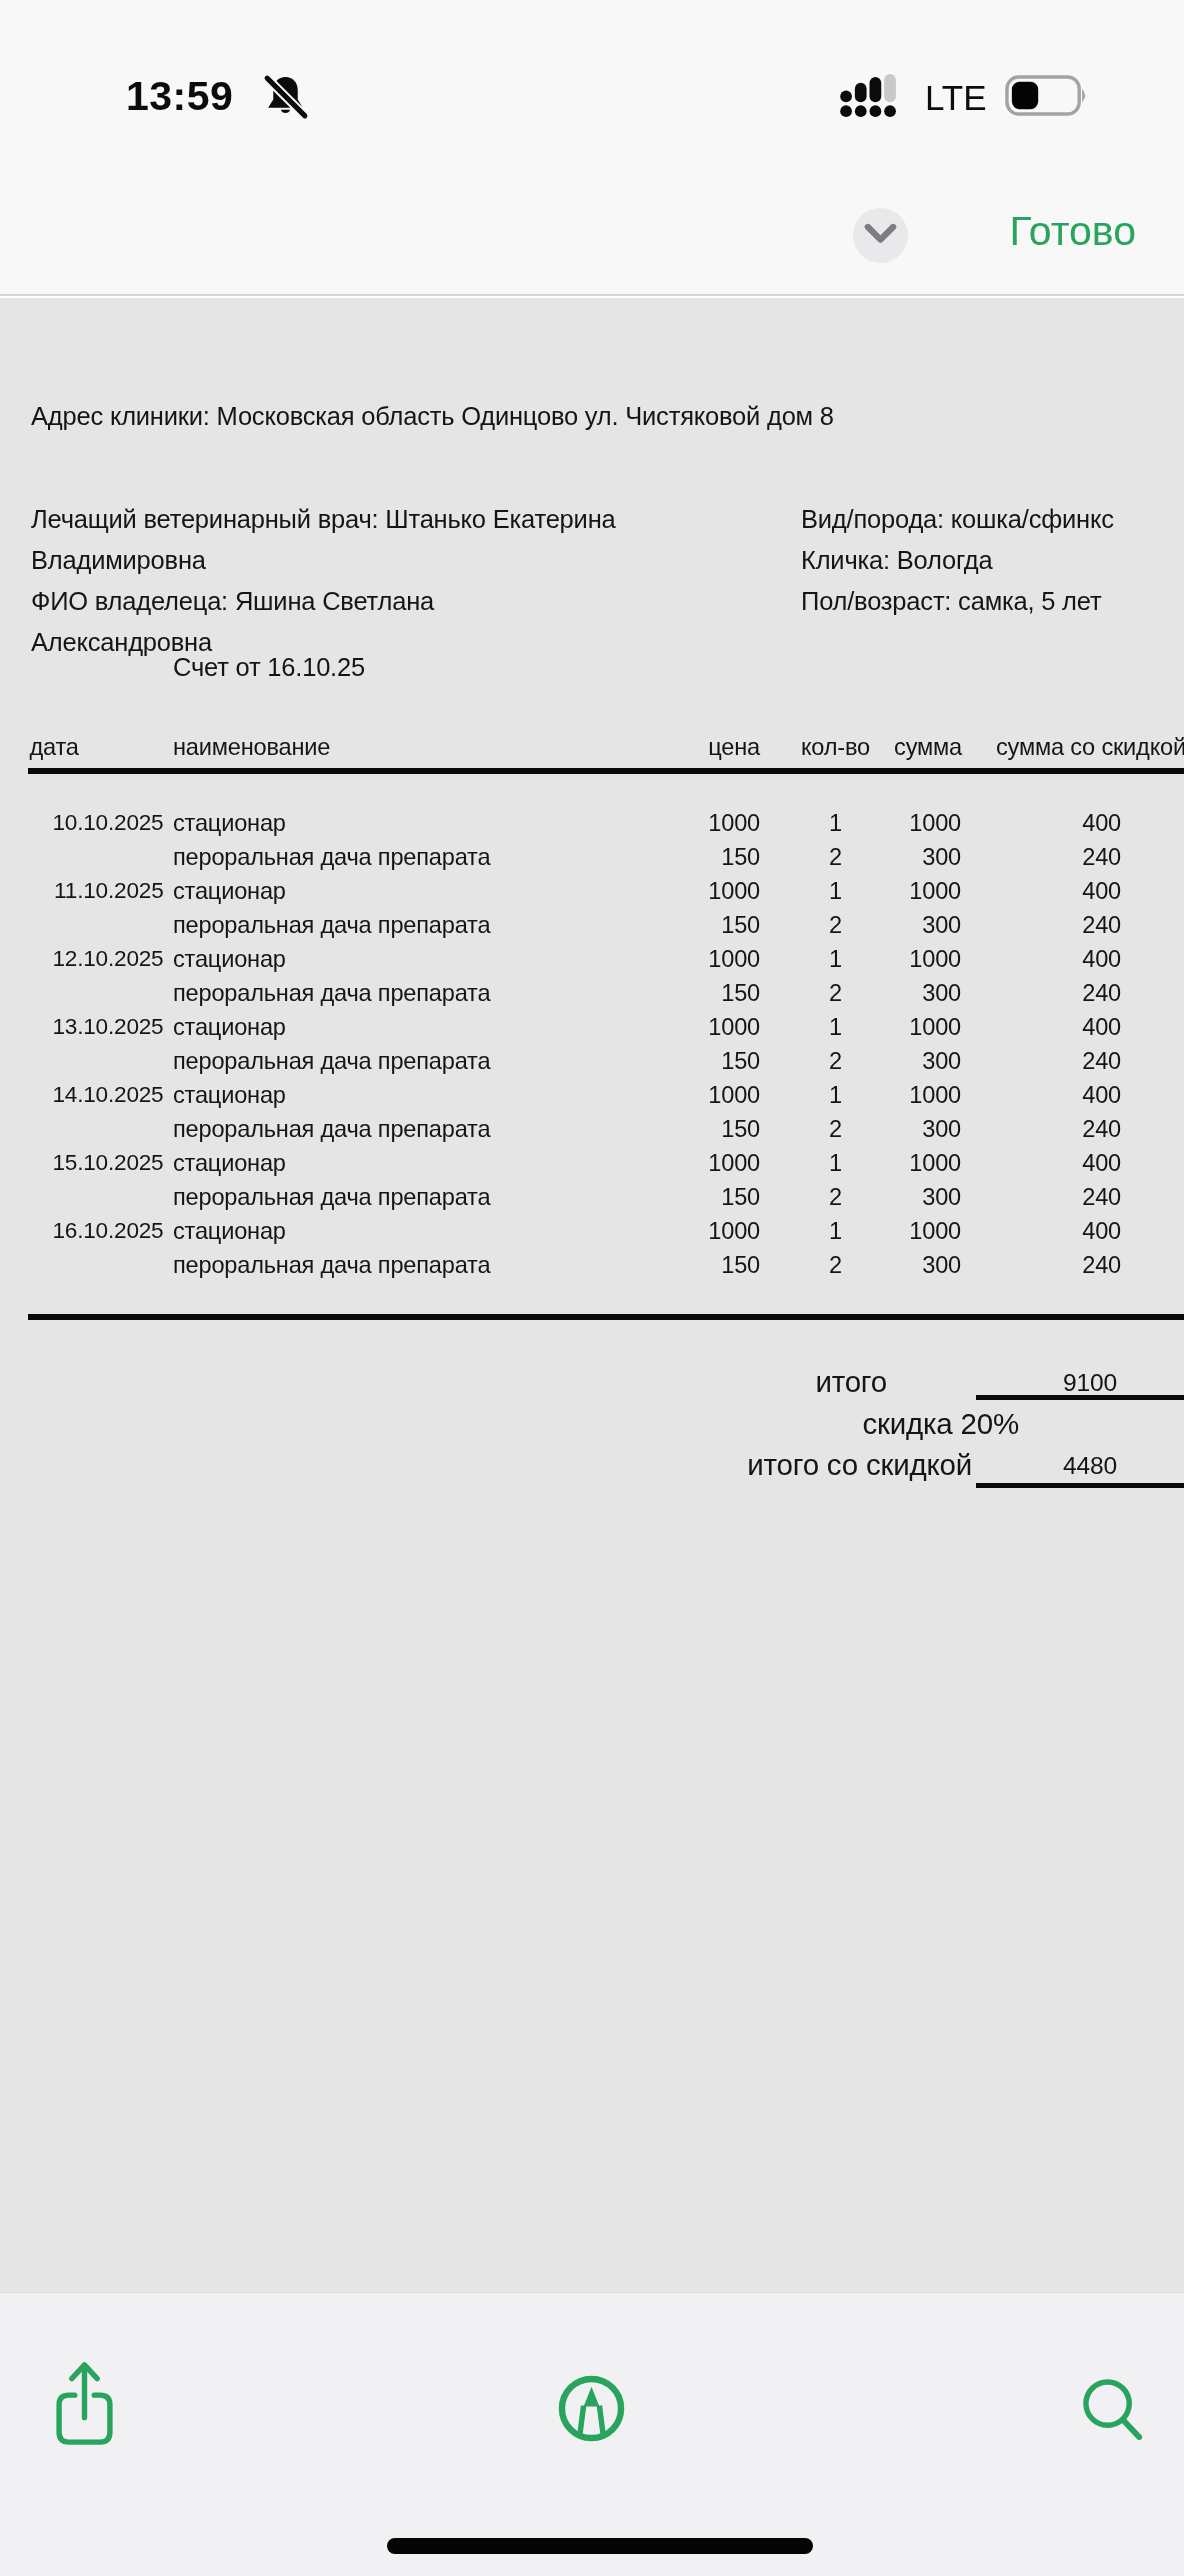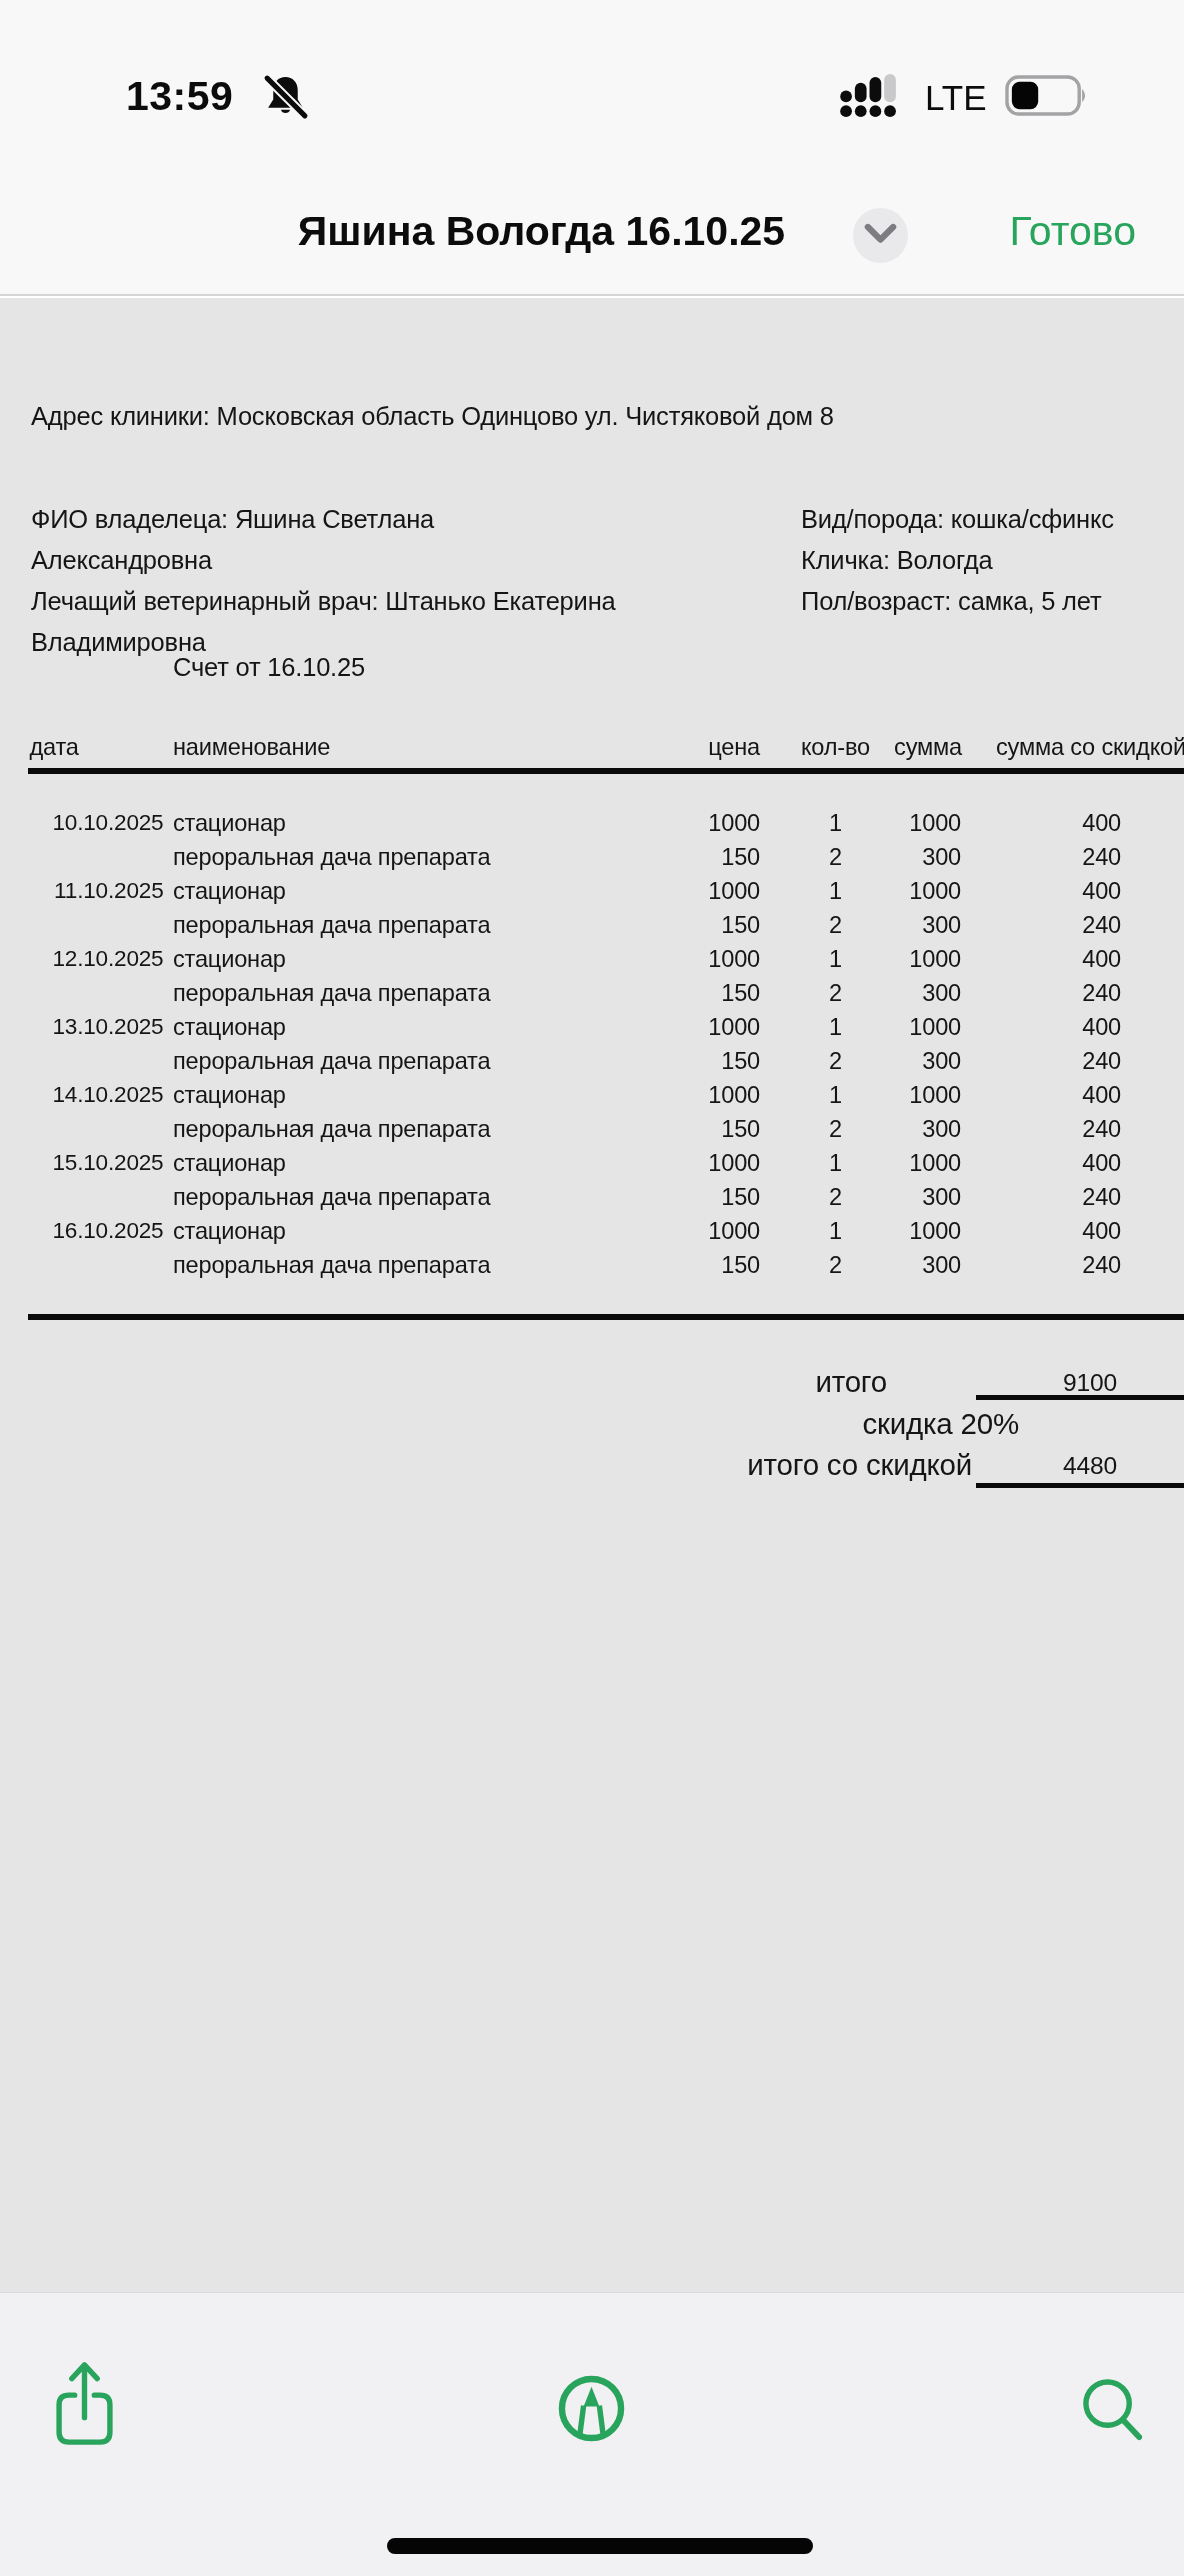--- a/index.html
+++ b/index.html
@@ -125,40 +125,39 @@
     <div class="network">LTE</div>
 
     <span class="battery">
       <svg width="84" height="41" viewBox="0 0 86 42">
         <rect x="2" y="2" width="74" height="38" rx="12" fill="none" stroke="#a3a3a6" stroke-width="3.5"></rect>
         <rect x="7" y="7" width="27" height="28" rx="8" fill="#050505"></rect>
         <path d="M79 14 q6 7 0 14 z" fill="#a3a3a6"></path>
       </svg>
     </span>
 
-    <div class="nav-title">Яшина Вологда 16.10.25</div>
 
     <div class="chevron-btn">
       <span>
         <svg width="33" height="21.6" viewBox="0 0 34 22">
           <polyline points="4,4 17,17 30,4" fill="none" stroke="#7c7c81" stroke-width="6.5" stroke-linecap="round" stroke-linejoin="round"></polyline>
         </svg>
       </span>
     </div>
 
     <div class="done-btn" style="color:#28a45c;">Готово</div>
   </div>
 
   <div class="doc">
 
     <div class="addr">Адрес клиники: Московская область Одинцово ул. Чистяковой дом 8</div>
 
     <div class="info-left">
+      <p>Лечащий ветеринарный врач: Штанько Екатерина Владимировна</p>
       <p>ФИО владелеца: Яшина Светлана Александровна</p>
-      <p>Лечащий ветеринарный врач: Штанько Екатерина Владимировна</p>
     </div>
 
     <div class="info-right">
       <div>Вид/порода: кошка/сфинкс</div>
       <div>Кличка: Вологда</div>
       <div>Пол/возраст: самка, 5 лет</div>
     </div>
 
     <div class="invoice-title">Счет от 16.10.25</div>
 

